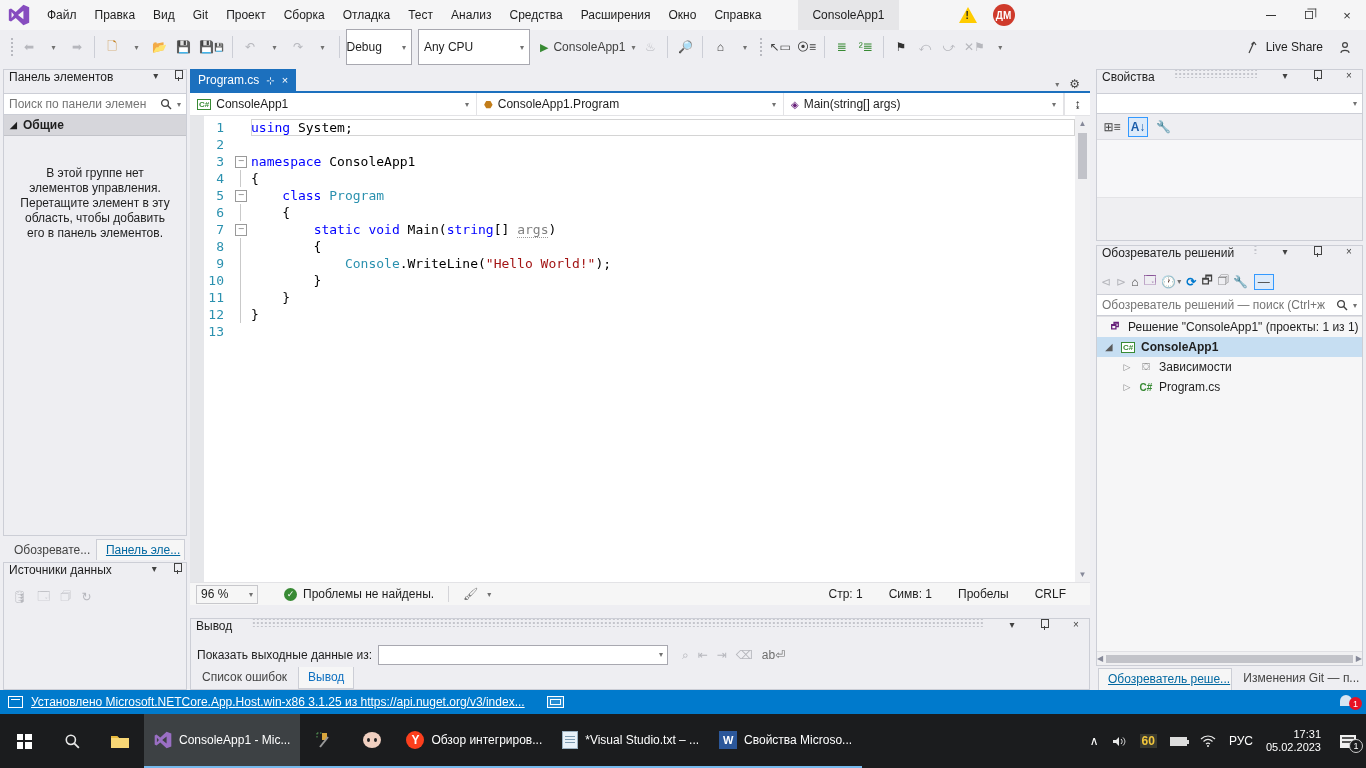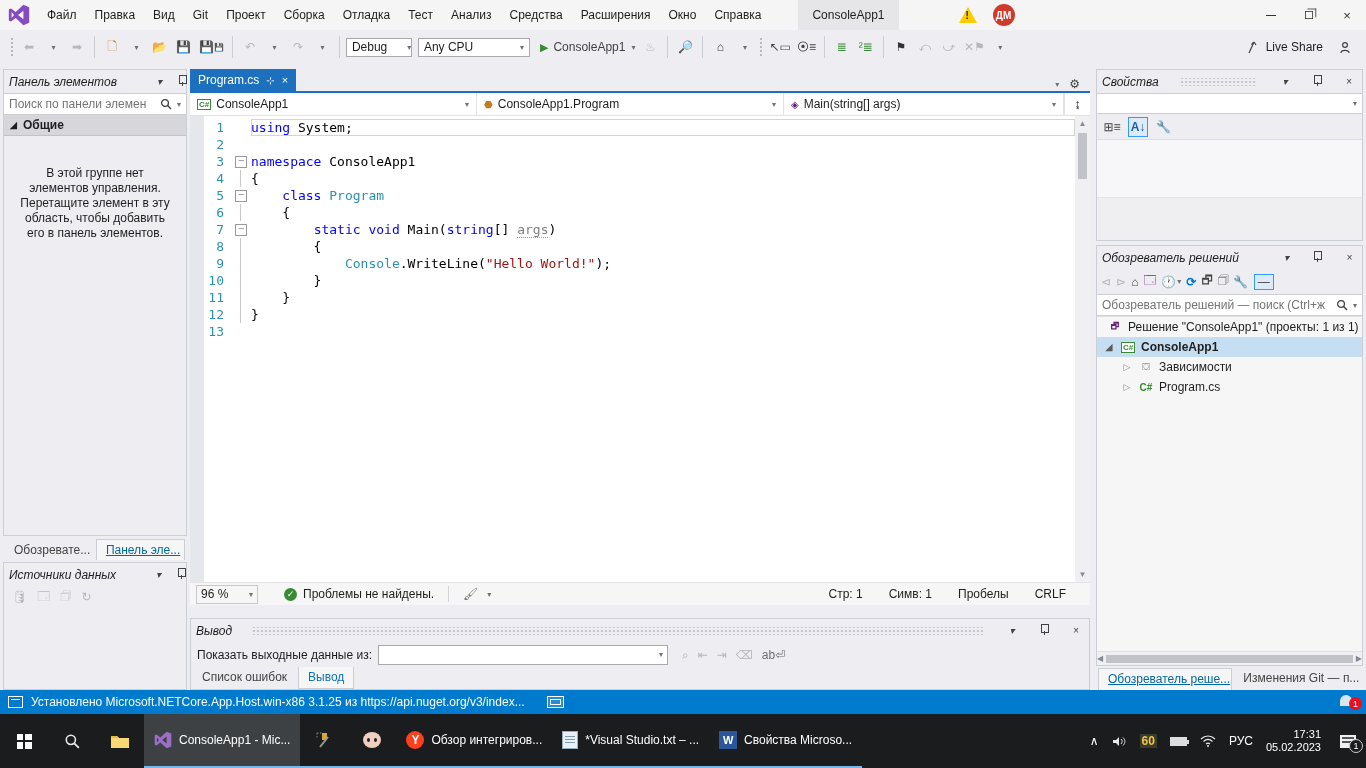--- a/index.html
+++ b/index.html
@@ -24,35 +24,35 @@
   .restore-glyph { width:10px; height:10px; border:1px solid #333; position:relative; }
   .restore-glyph::before { content:""; position:absolute; left:2px; top:-4px; width:10px; height:10px; border:1px solid #333; border-left:none; border-bottom:none; }
   .min-glyph { width:10px; border-top:1px solid #333; }
 
   
   .toolbar { height:34px; background:#eeeef2; display:flex; align-items:center; padding-left:8px; gap:2px; flex:0 0 auto; }
   .tb-sep { width:1px; height:22px; background:#ccced6; margin:0 4px; }
   .tb-btn { height:24px; min-width:22px; display:flex; align-items:center; justify-content:center; padding:0 2px; color:#424242; }
   .tb-btn.disabled { color:#b6b7bd; }
   .dd { font-size:8px; color:#717171; margin-left:1px; }
-  .combo { height:19px; background:#fff; border:1px solid #a8a8b0; display:flex; align-items:center; padding:0 5px; gap:19px; }
+  .combo { height:36px; background:#fff; border:1px solid #a8a8b0; display:flex; align-items:center; padding:0 5px; gap:19px;justify-content:flex-end; }
   .combo .val { flex:1; }
   .play { color:#388a34; font-size:11px; }
   .grip-dots { width:4px; height:20px; background-image:radial-gradient(#b8b9c0 1px, transparent 1px); background-size:4px 4px; margin:0 2px; }
   .liveshare { margin-left:auto; display:flex; align-items:center; gap:6px; padding-right:14px; color:#1e1e1e; }
 
   
   .main { flex:1; display:flex; padding-top:5px; min-height:0; }
   .leftcol { width:190px; display:flex; flex-direction:column; padding:0 3px; }
   .centercol { flex:1; display:flex; flex-direction:column; min-width:0; }
   .rightcol { width:270px; display:flex; flex-direction:column; margin-left:6px; padding-right:3px; }
 
   
   .panel { background:#eeeef2; border:1px solid #ccced6; display:flex; flex-direction:column; }
-  .p-head { height:23px; display:flex; align-items:center; padding:0 5px; gap:16px; flex:0 0 auto;font-style:italic; }
+  .p-head { height:23px; display:flex; padding:0 5px; gap:16px; flex:0 0 auto; }
   .p-title { white-space:nowrap; }
   .p-grip { flex:1; height:8px; margin:0 4px; background-image:radial-gradient(#c4c5cc 1px, transparent 1px); background-size:4px 4px; background-position:center; }
   .p-btn { color:#424242; font-size:10px; width:16px; text-align:center; }
   .pin { display:inline-block; width:9px; height:11px; position:relative; }
   .pin::before { content:""; position:absolute; left:1px; top:0; width:6px; height:7px; border:1px solid #424242; }
   .pin::after { content:""; position:absolute; left:4px; top:7px; width:1px; height:4px; background:#424242; }
   .p-search { height:22px; background:#fff; border-top:1px solid #ccced6; border-bottom:1px solid #ccced6; display:flex; align-items:center; padding:0 5px; gap:4px; }
   .p-search input { border:none; outline:none; flex:1; font-size:12px; color:#6a6a6a; background:transparent; font-family:"Liberation Sans",sans-serif; min-width:0; }
 
   .toolbox { flex:1; min-height:0; }
@@ -134,21 +134,21 @@
   .ti { width:16px; height:14px; font-size:9px; display:flex; align-items:center; justify-content:center; }
   .cs-badge { border:1px solid #388a34; color:#388a34; background:#fff; font-size:8px; font-weight:bold; padding:0 1px; }
   .cs-green { color:#388a34; font-weight:bold; font-size:10px; }
   .sol-ico { color:#68217a; font-weight:bold; }
   .dep-ico { color:#6d6d6d; font-size:10px; }
   .hscroll { height:14px; background:#f0f0f2; display:flex; align-items:center; flex:0 0 auto; border-top:1px solid #e0e0e4; }
   .hthumb { height:8px; background:#c2c3c9; flex:1; margin:0 3px; }
   .r-tabs { height:24px; display:flex; gap:2px; padding:2px 2px 0; flex:0 0 auto; }
 
   
-  .infobar { height:24px; background:#007acc; color:#fff; display:flex; align-items:center; padding:0 8px; gap:8px; flex:0 0 auto; }
+  .infobar { height:24px; background:#007acc; color:#fff; display:flex; align-items:center; padding:0 8px; gap:8px; flex:0 0 auto;text-decoration:underline; }
   .ib-ico { width:15px; height:12px; border:1px solid #fff; position:relative; }
   .ib-ico::before { content:""; position:absolute; top:2px; left:2px; right:2px; border-top:1px solid #fff; }
   .screen-ico { width:17px; height:12px; border:1px solid #fff; background:rgba(255,255,255,.15); margin-left:14px; position:relative; }
   .screen-ico::before { content:""; position:absolute; inset:2px; border:1px solid #fff; }
   .ib-right { margin-left:auto; position:relative; padding-right:6px; }
   .bell { width:12px; height:11px; background:#d8e6f2; border-radius:6px 6px 0 0; position:relative; display:inline-block; }
   .red-badge { position:absolute; right:-4px; top:2px; background:#e81123; color:#fff; border-radius:50%; width:13px; height:13px; font-size:9px; display:flex; align-items:center; justify-content:center; }
 
   
   .taskbar { height:54px; background:#1b1c1e; display:flex; align-items:stretch; color:#fff; flex:0 0 auto; }

